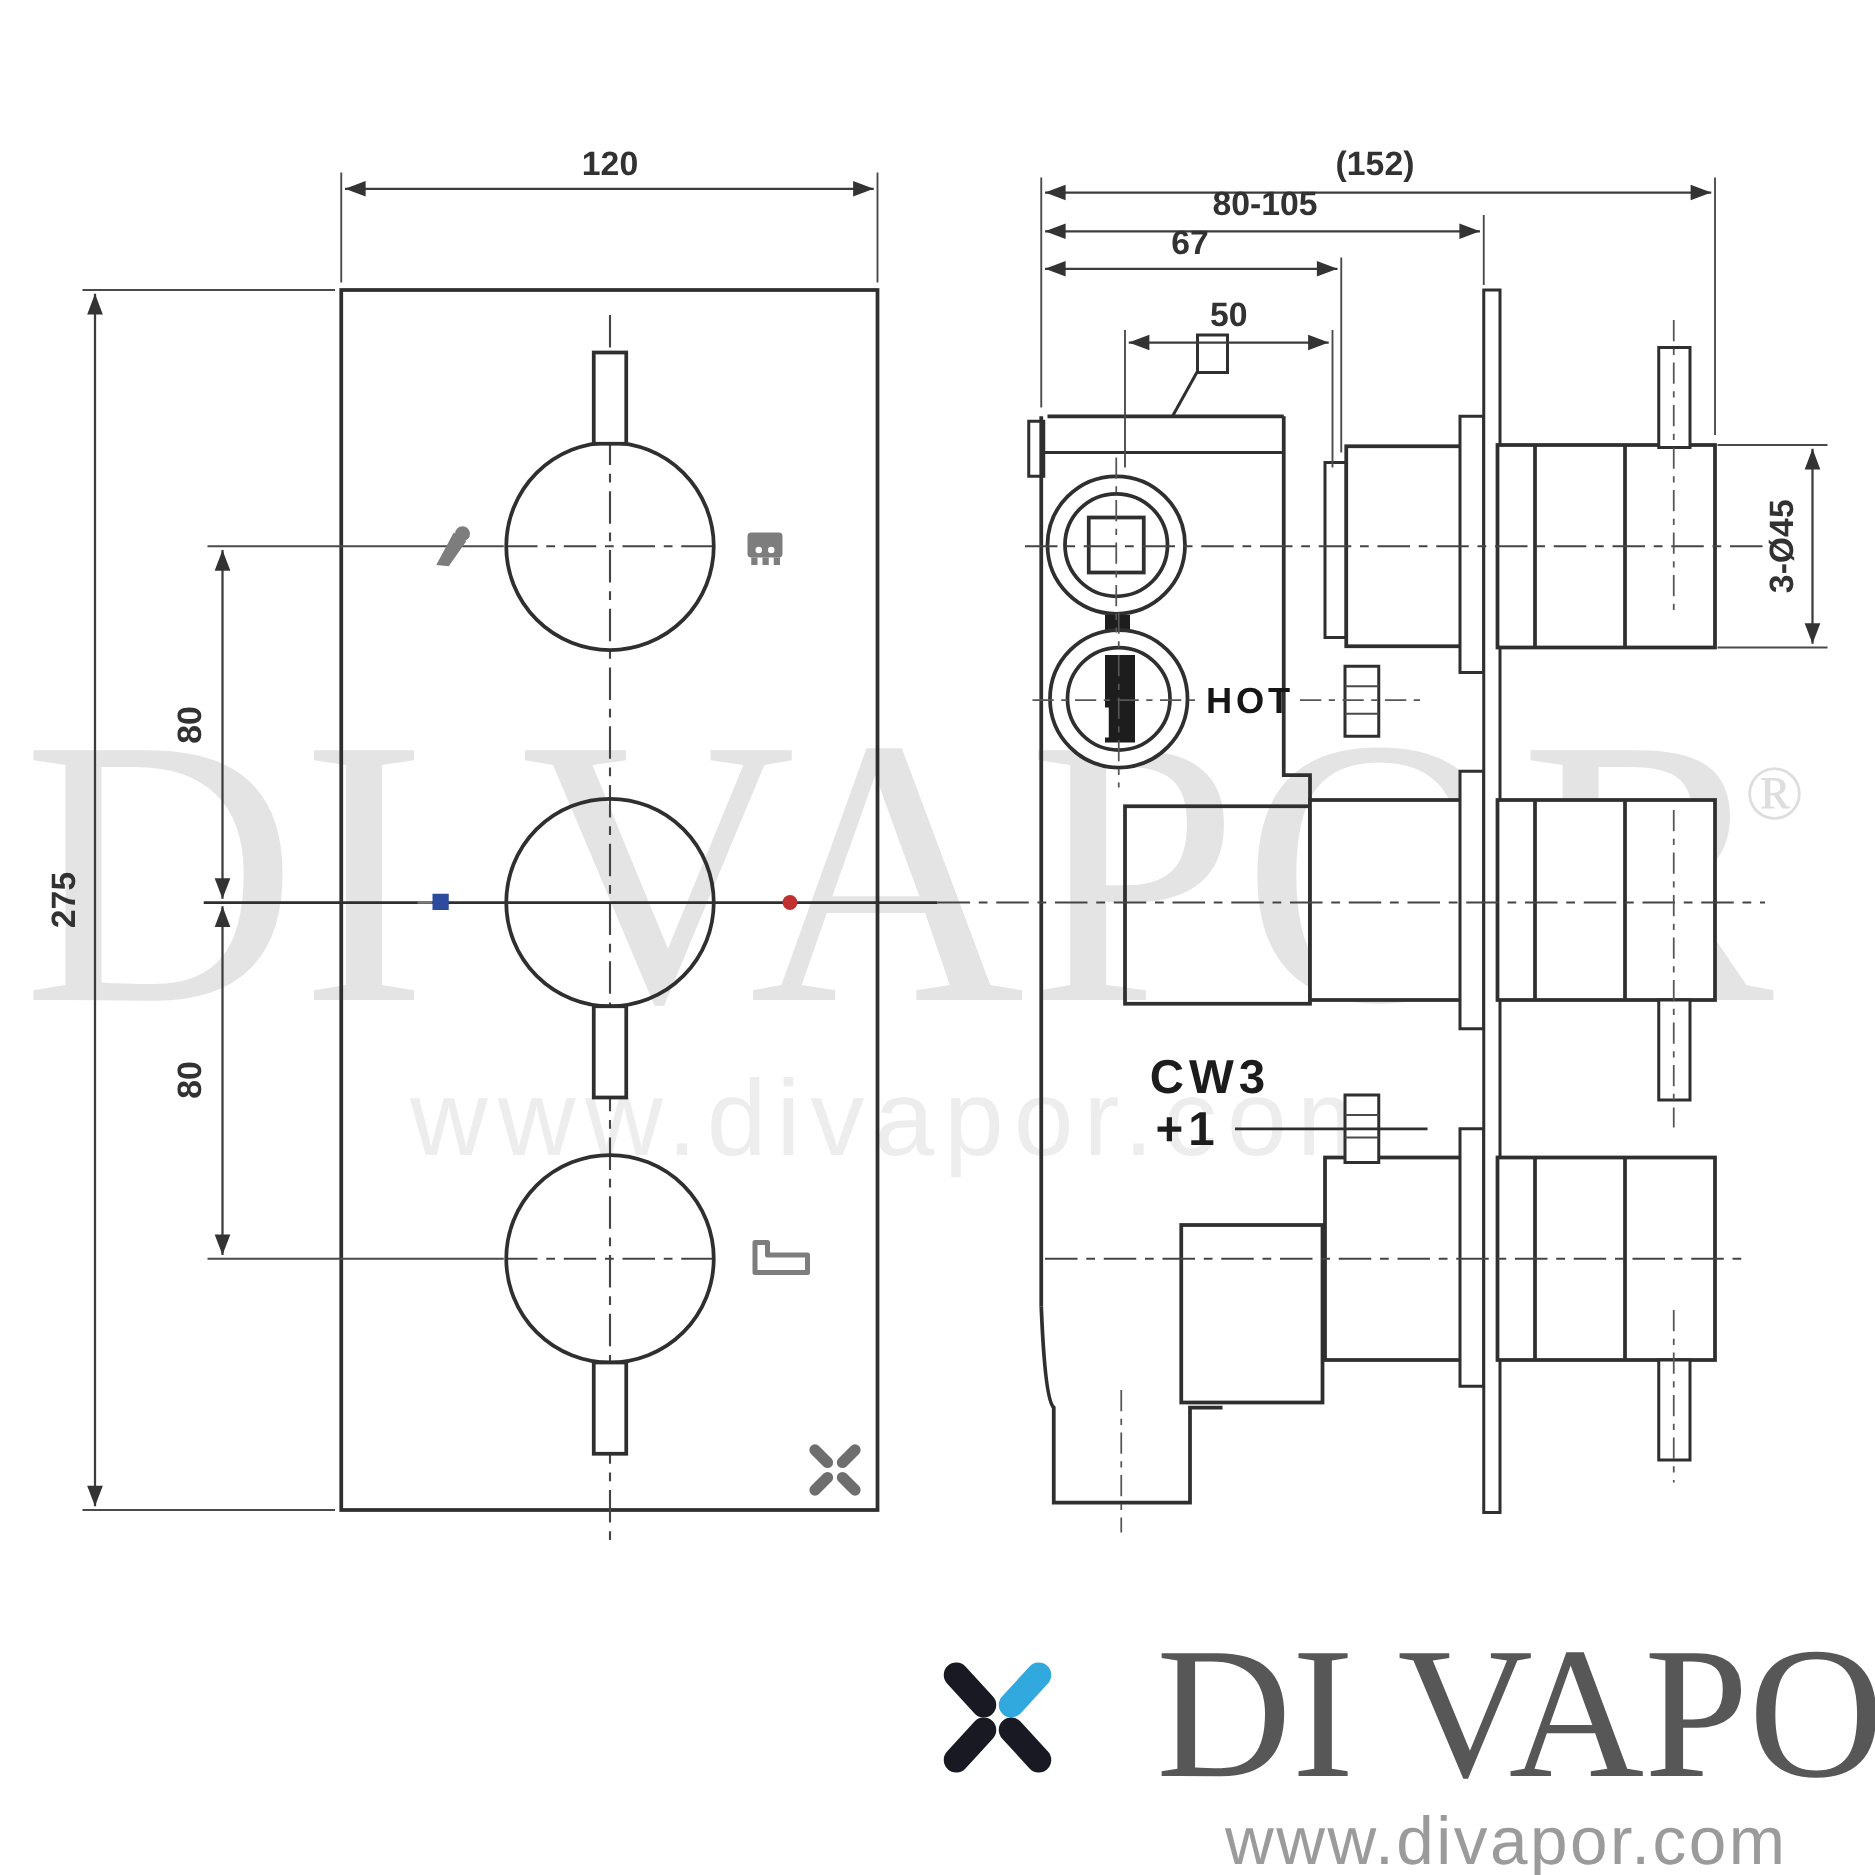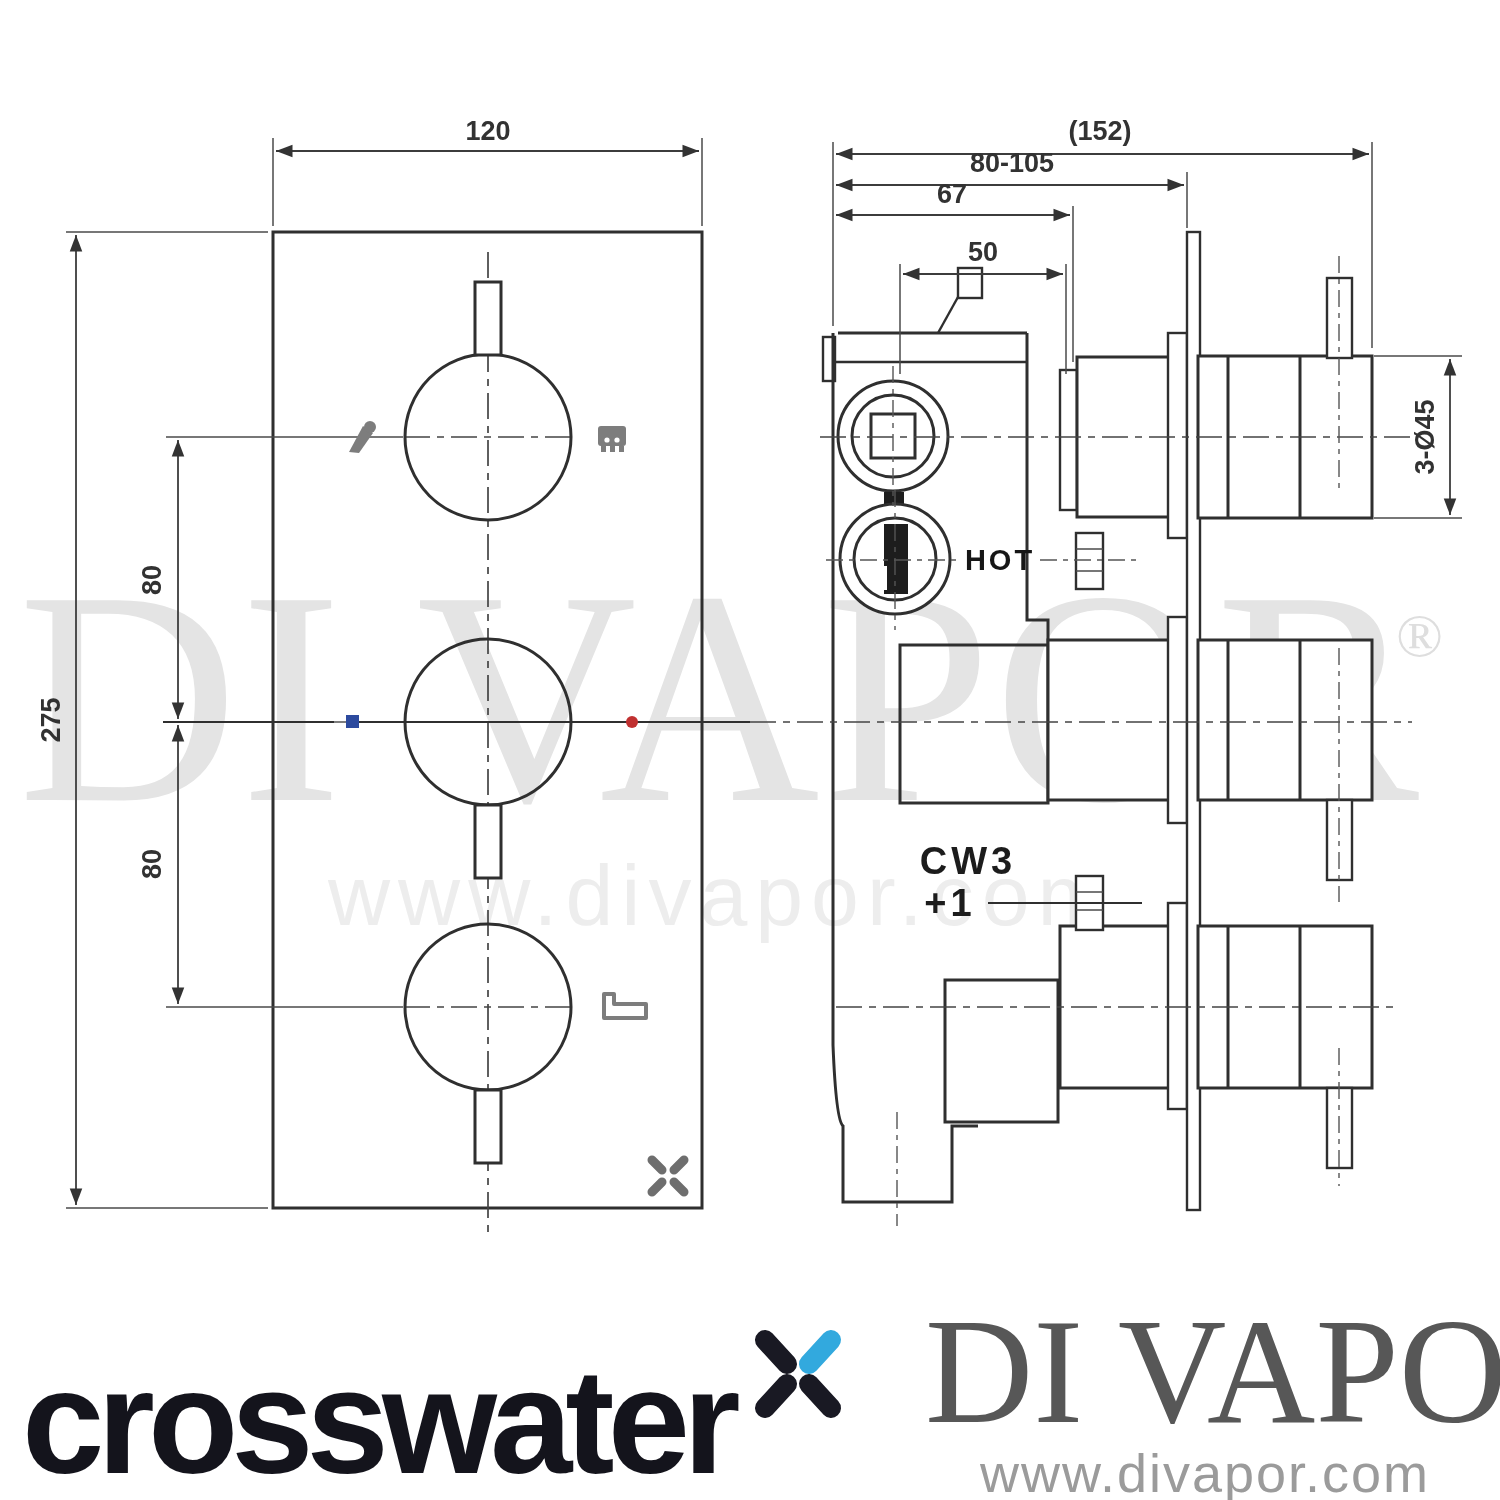--- a/index.html
+++ b/index.html
@@ -242,21 +242,20 @@
       </g>
       <g>
         <line x1="1374" y1="356" x2="1462" y2="356" class="thin"></line>
         <line x1="1374" y1="518" x2="1462" y2="518" class="thin"></line>
         <line x1="1450" y1="359" x2="1450" y2="515" class="diml" marker-start="url(#arr)" marker-end="url(#arr)"></line>
         <text transform="translate(1434,437) rotate(-90)" text-anchor="middle" class="dim">3-Ø45</text>
       </g>
     </g>
   </svg>
 
-  <div class="cw-word">crosswater</div>
 
   <svg class="cw-x" width="110" height="132" viewBox="0 0 110 132">
     <g stroke-width="20" stroke-linecap="round" fill="none">
       <line x1="42" y1="56" x2="20" y2="32" stroke="#191923"></line>
       <line x1="64" y1="56" x2="86" y2="32" stroke="#32a9de"></line>
       <line x1="42" y1="76" x2="20" y2="100" stroke="#191923"></line>
       <line x1="64" y1="76" x2="86" y2="100" stroke="#191923"></line>
     </g>
   </svg>
 

